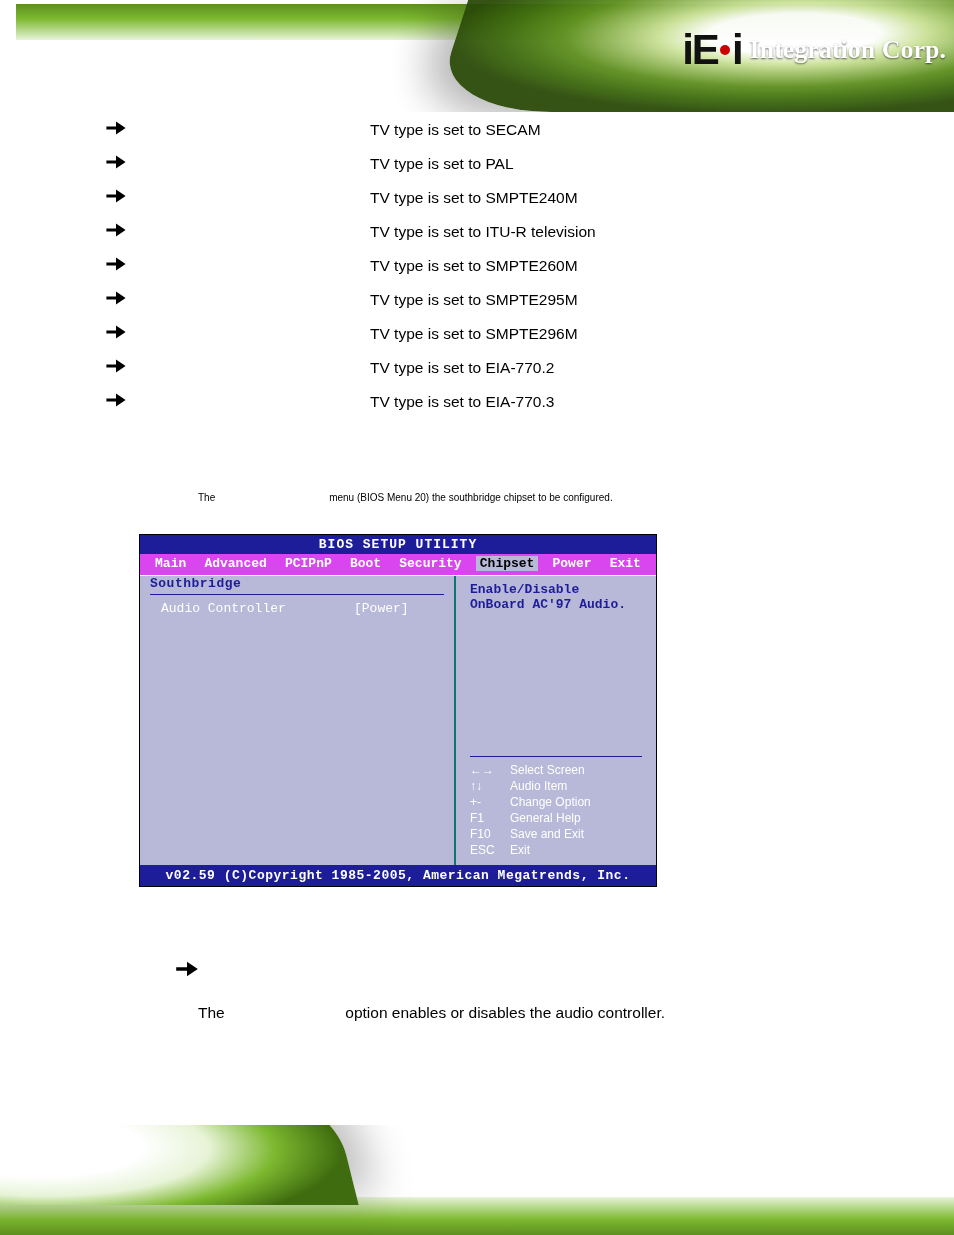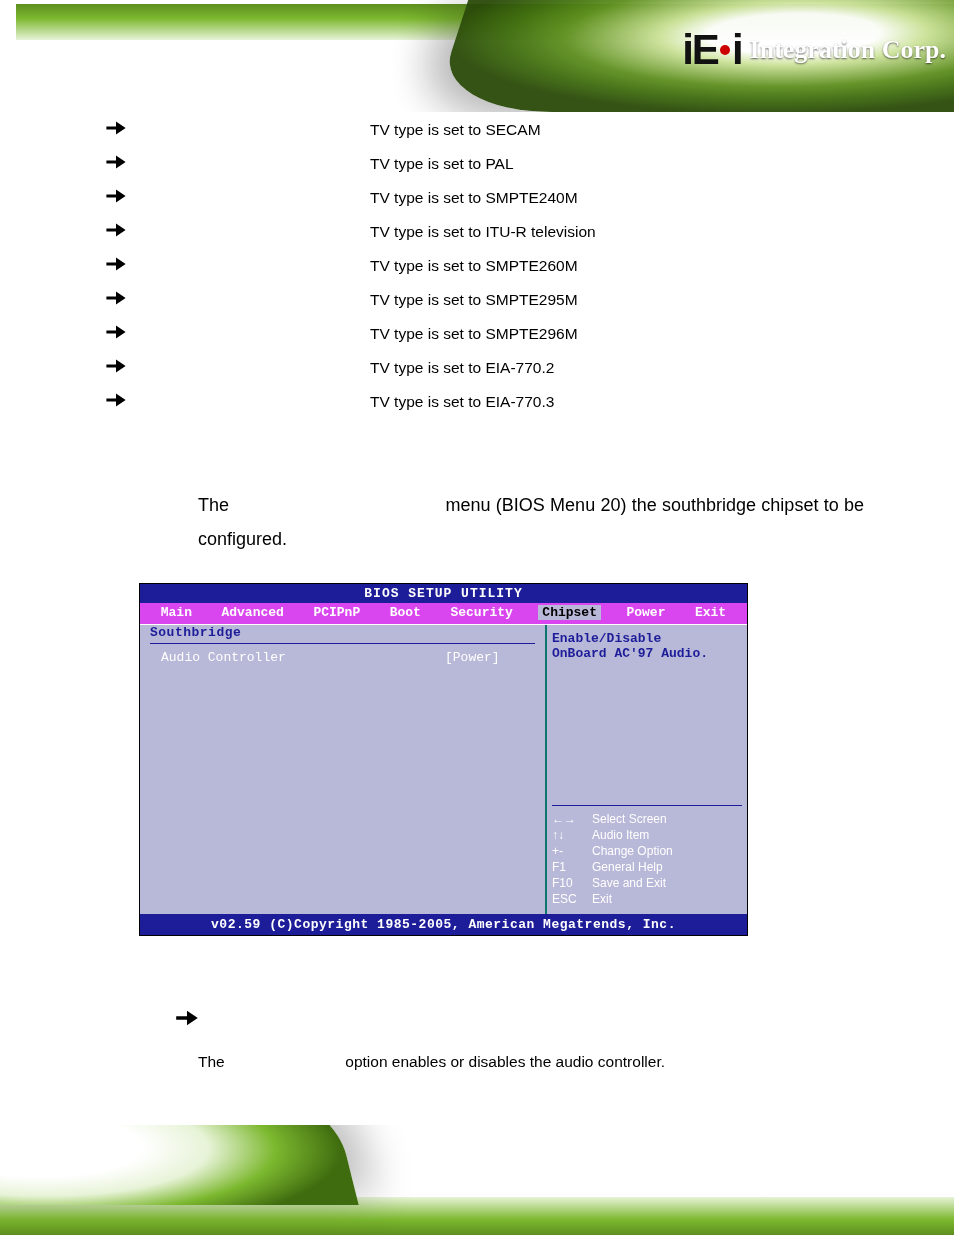--- a/index.html
+++ b/index.html
@@ -70,29 +70,29 @@
   }
   .bullet-row .arrow {
     width: 110px; padding-left: 6px;
   }
   .arrow svg { width: 20px; height: 16px; }
   .bullet-row .spacer { width: 160px; }
   .bullet-row .desc { flex: 1; }
 
   .para {
     margin: 76px 0 10px 98px;
-    font-size: 18px; line-height: 1.9; color: #000;
+    font-size: 10px; line-height: 1.9; color: #000;
     text-align: justify;
     padding-right: 30px;
   }
 
   
   .bios {
     margin: 28px 0 0 40px;
-    width: 607px;
+    width: 516px;
     font-family: "Courier New", monospace;
     font-size: 13px;
     box-shadow: 0 0 0 1px #000;
   }
   .bios-title {
     background: #1d1d9a; color: #fff; text-align: center; font-weight: 700;
     padding: 2px 0; letter-spacing: 1px;
   }
   .bios-tabs {
     background: #d946ef; color: #fff; display: flex; justify-content: space-around;
@@ -108,21 +108,21 @@
   }
   .bios-left {
     flex: 1; padding: 0 10px; border-right: 2px solid #0f766e;
   }
   .bios-left .grp-title { color: #1d1d9a; font-weight: 700; letter-spacing:.5px;}
   .bios-left .hr { border-top: 1px solid #1d1d9a; margin: 3px 0 6px; }
   .bios-left .row { display: flex; color: #ffffff; }
   .bios-left .row .k { flex: 1; margin-left: 11px;}
   .bios-left .row .v { width: 90px; }
   .bios-right {
-    width: 200px; padding: 6px 5px;
+    width: 200px; padding: 6px 14px;
     display: flex; flex-direction: column; justify-content: space-between;
   }
   .bios-right .help { color: #1d1d9a; font-weight: 700; }
   .bios-keys { font-family: Liberation Sans, sans-serif; color: #fff; font-size: 12px;}
   .bios-keys .hr2 { border-top: 1px solid #1d1d9a; margin: 2px 0 6px;}
   .bios-keys div { margin-bottom: 2px;}
   .bios-keys .k { display: inline-block; width: 40px;}
   .bios-footer {
     background: #1d1d9a; color: #fff; text-align: center; padding: 3px 0; font-weight: 700;
     letter-spacing:.5px;

